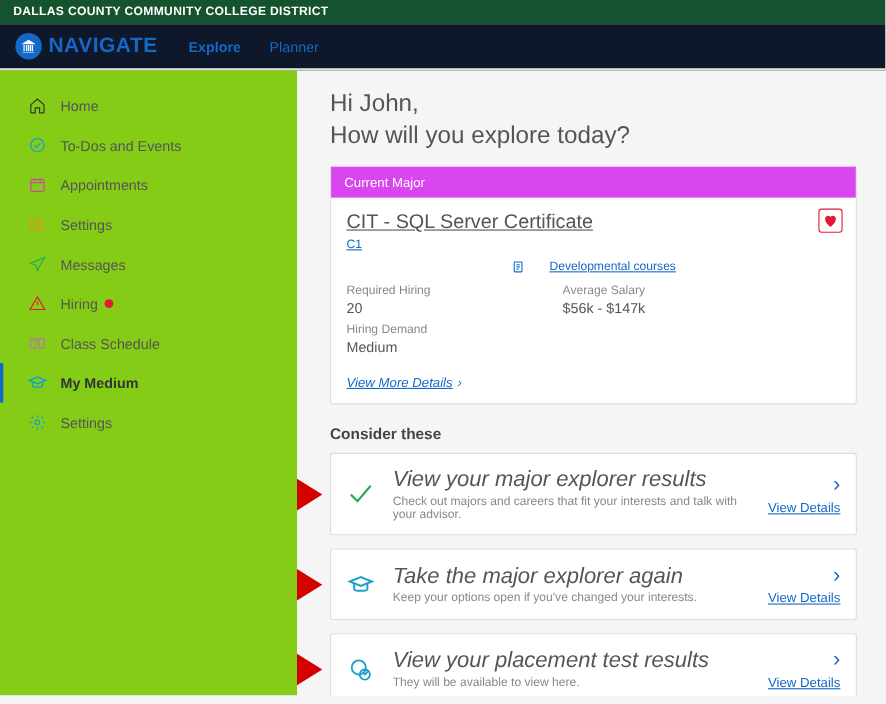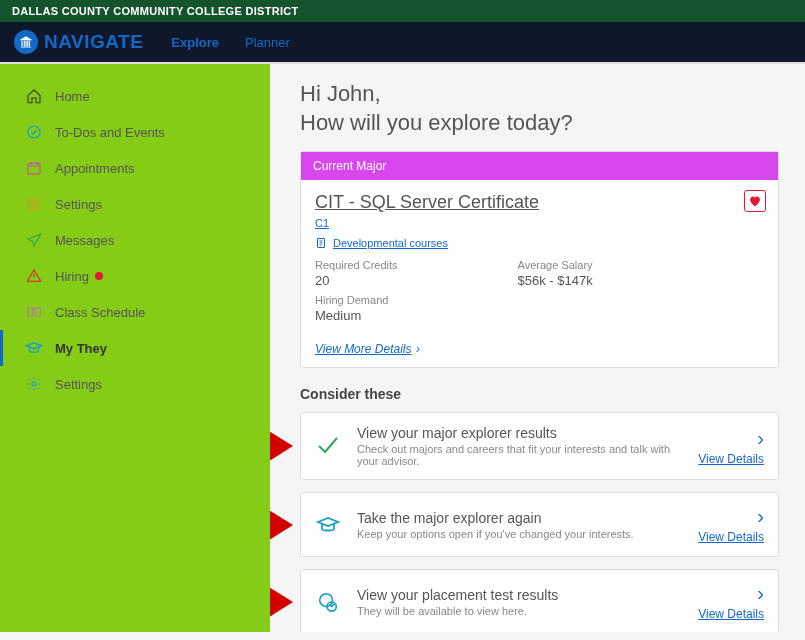--- a/index.html
+++ b/index.html
@@ -18,32 +18,32 @@
 .side-item.active { border-left-color: #1468c7; font-weight: 700; color: #333; }
 .side-icon { width: 18px; height: 18px; display: flex; align-items: center; justify-content: center; }
 .dot { width: 8px; height: 8px; background: #e31836; border-radius: 50%; margin-left: -6px; }
 .main { flex: 1; padding: 16px 26px 16px 30px; overflow-y: auto; }
 .greeting { font-size: 22px; font-weight: 300; color: #555; line-height: 1.3; margin-bottom: 14px; }
 .card { background: #fff; border: 1px solid #ddd; border-radius: 3px; margin-bottom: 18px; }
 .card-header { background: #d946ef; color: #fff; font-size: 12px; padding: 7px 12px; }
 .card-body { padding: 12px 14px 10px; position: relative; }
 .major-title { font-size: 18px; color: #555; font-weight: 400; text-decoration: underline; }
 .sublink { font-size: 11px; color: #1468c7; text-decoration: underline; cursor: pointer; display: inline-block; }
-.dev-row { display: flex; align-items: center; gap: 6px; margin: 6px 0 10px; }
+.dev-row { display: flex; align-items: center; gap: 23px; margin: 6px 0 10px; justify-content: center; }
 .stats { display: flex; gap: 120px; font-size: 12px; color: #666; }
 .stat-label { font-size: 11px; color: #888; margin-bottom: 2px; }
 .stat-val { font-size: 13px; color: #555; }
 .heart-box { position: absolute; top: 10px; right: 12px; width: 22px; height: 22px; border: 1.5px solid #e31836; border-radius: 3px; display: flex; align-items: center; justify-content: center; cursor: pointer; }
 .view-more { padding: 6px 14px 10px; font-style: italic; }
 .link { font-size: 12px; color: #1468c7; text-decoration: underline; cursor: pointer; }
 .section-title { font-size: 14px; font-weight: 700; color: #444; margin-bottom: 10px; }
 .option-card { background: #fff; border: 1px solid #ddd; border-radius: 3px; padding: 12px 14px; display: flex; align-items: center; gap: 16px; margin-bottom: 12px; cursor: pointer; position: relative; }
 .option-icon { width: 26px; height: 26px; display: flex; align-items: center; justify-content: center; flex-shrink: 0; }
 .option-body { flex: 1; }
-.option-title { font-size: 14px; color: #555; margin-bottom: 2px; }
+.option-title { font-size: 20px; color: #555; margin-bottom: 2px; font-style: italic; }
 .option-sub { font-size: 11px; color: #888; }
 .option-right { display: flex; flex-direction: column; align-items: flex-end; gap: 2px; }
 .chevron { color: #1468c7; font-size: 20px; }
 .arrow-annotation { position: absolute; left: -60px; top: 50%; transform: translateY(-50%); }
 </style>
 </head>
 <body>
 
 <div class="topbar">DALLAS COUNTY COMMUNITY COLLEGE DISTRICT</div>
 
@@ -125,21 +125,21 @@
         </span>
       <span>Class Schedule</span>
     </div>
     <div class="side-item active">
       <span class="side-icon">
           <svg width="18" height="14" viewBox="0 0 24 18" fill="none" stroke="#1aa0c8" stroke-width="1.8">
             <path d="M2 6l10-4 10 4-10 4z"></path>
             <path d="M6 8v5c0 2 12 2 12 0V8"></path>
           </svg>
         </span>
-      <span>My They</span>
+      <span>My Medium</span>
     </div>
     <div class="side-item">
       <span class="side-icon">
           <svg width="16" height="16" viewBox="0 0 24 24" fill="none" stroke="#1aa0c8" stroke-width="1.6">
             <circle cx="12" cy="12" r="3"></circle>
             <path d="M12 2v3M12 19v3M4.2 4.2l2.1 2.1M17.7 17.7l2.1 2.1M2 12h3M19 12h3M4.2 19.8l2.1-2.1M17.7 6.3l2.1-2.1"></path>
           </svg>
         </span>
       <span>Settings</span>
     </div>
@@ -163,21 +163,21 @@
         <span class="sublink">C1</span>
         <div class="dev-row">
           <svg width="12" height="12" viewBox="0 0 24 24" fill="none" stroke="#1468c7" stroke-width="2">
               <rect x="5" y="3" width="14" height="18" rx="1"></rect>
               <path d="M9 8h6M9 12h6M9 16h4"></path>
             </svg>
           <span class="sublink">Developmental courses</span>
         </div>
         <div class="stats">
           <div>
-            <div class="stat-label">Required Credits</div>
+            <div class="stat-label">Required Hiring</div>
             <div class="stat-val">20</div>
             <div class="stat-label" style="margin-top:6px">Hiring Demand</div>
             <div class="stat-val">Medium</div>
           </div>
           <div>
             <div class="stat-label">Average Salary</div>
             <div class="stat-val">$56k - $147k</div>
           </div>
         </div>
       </div>

